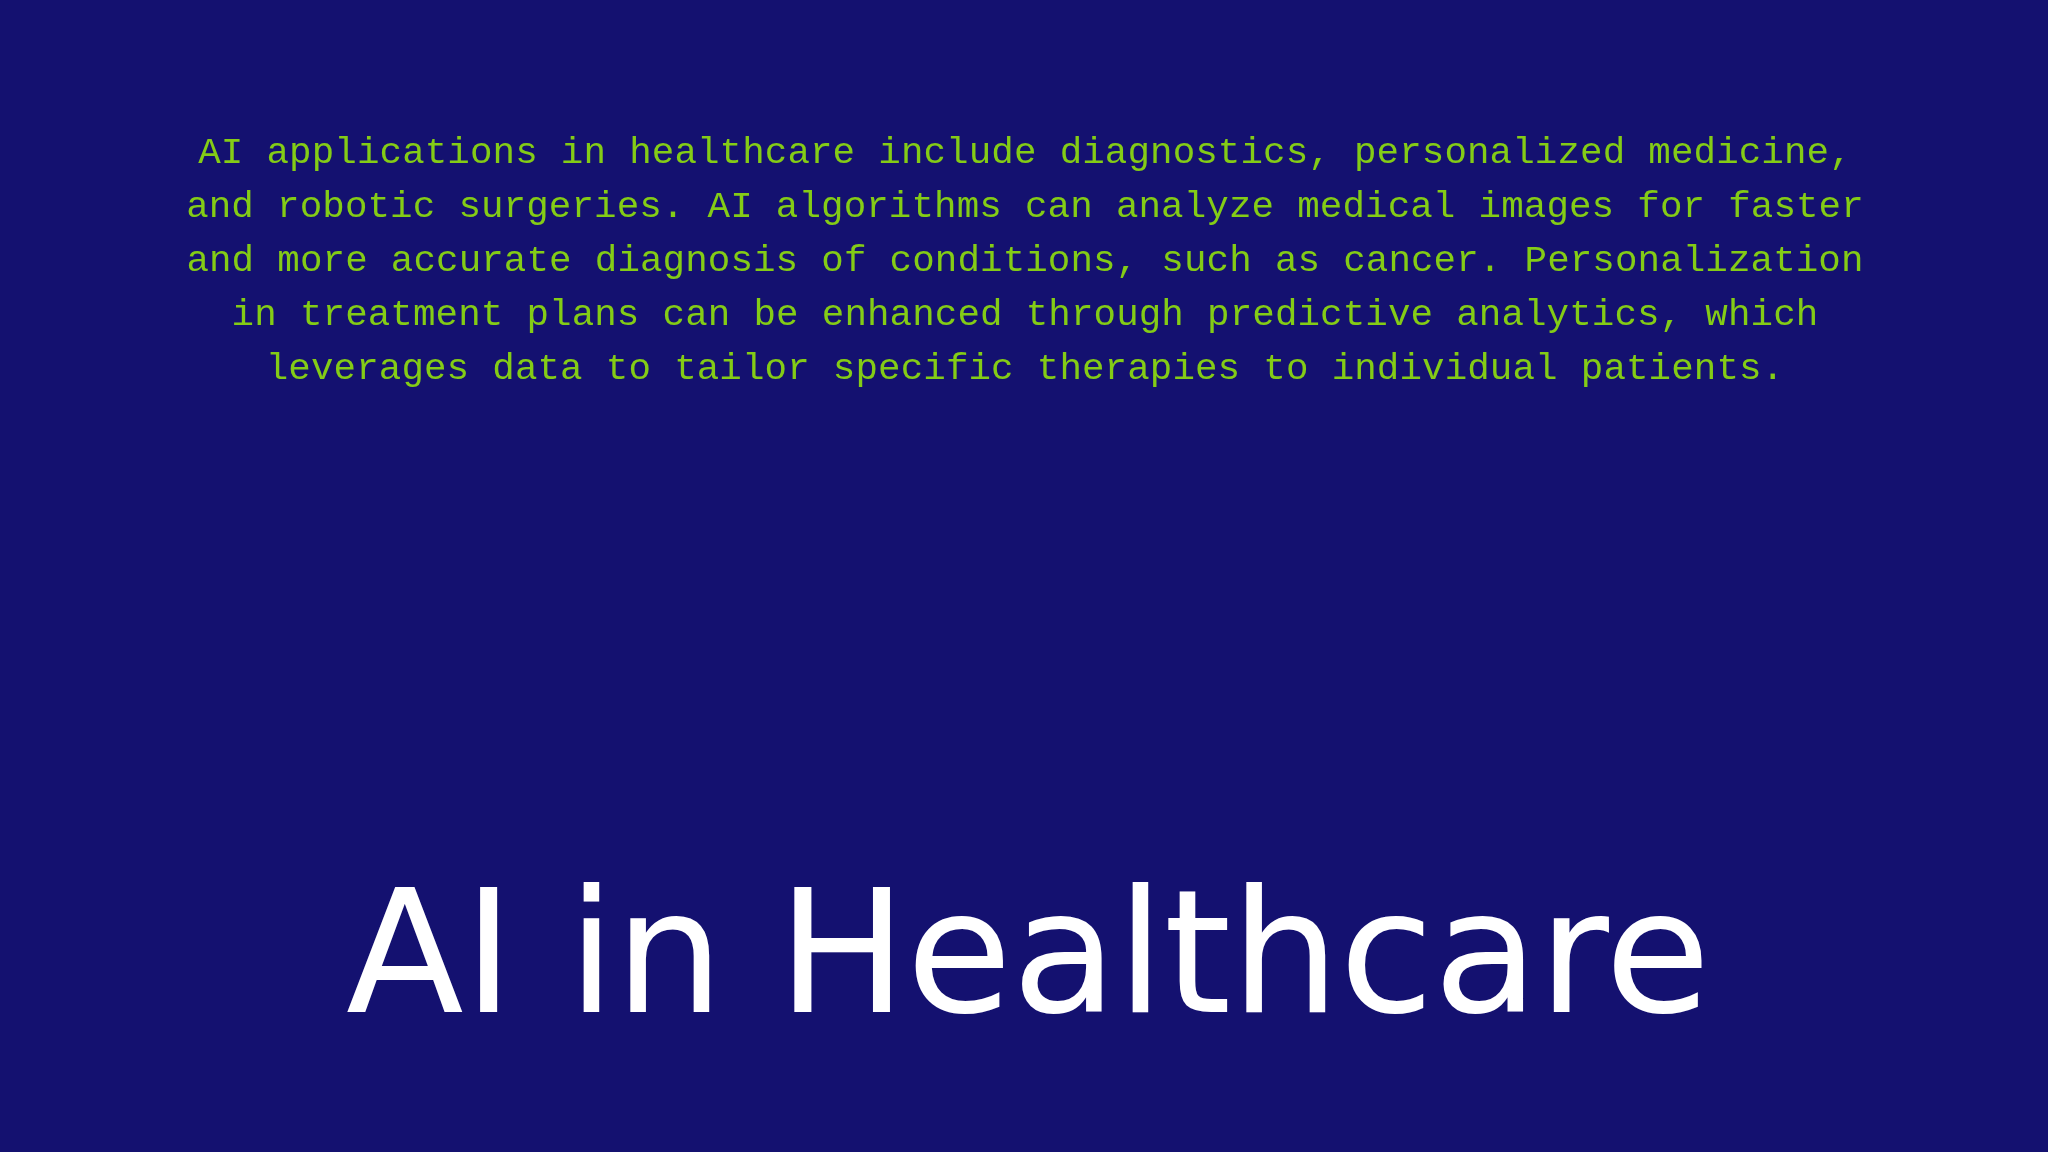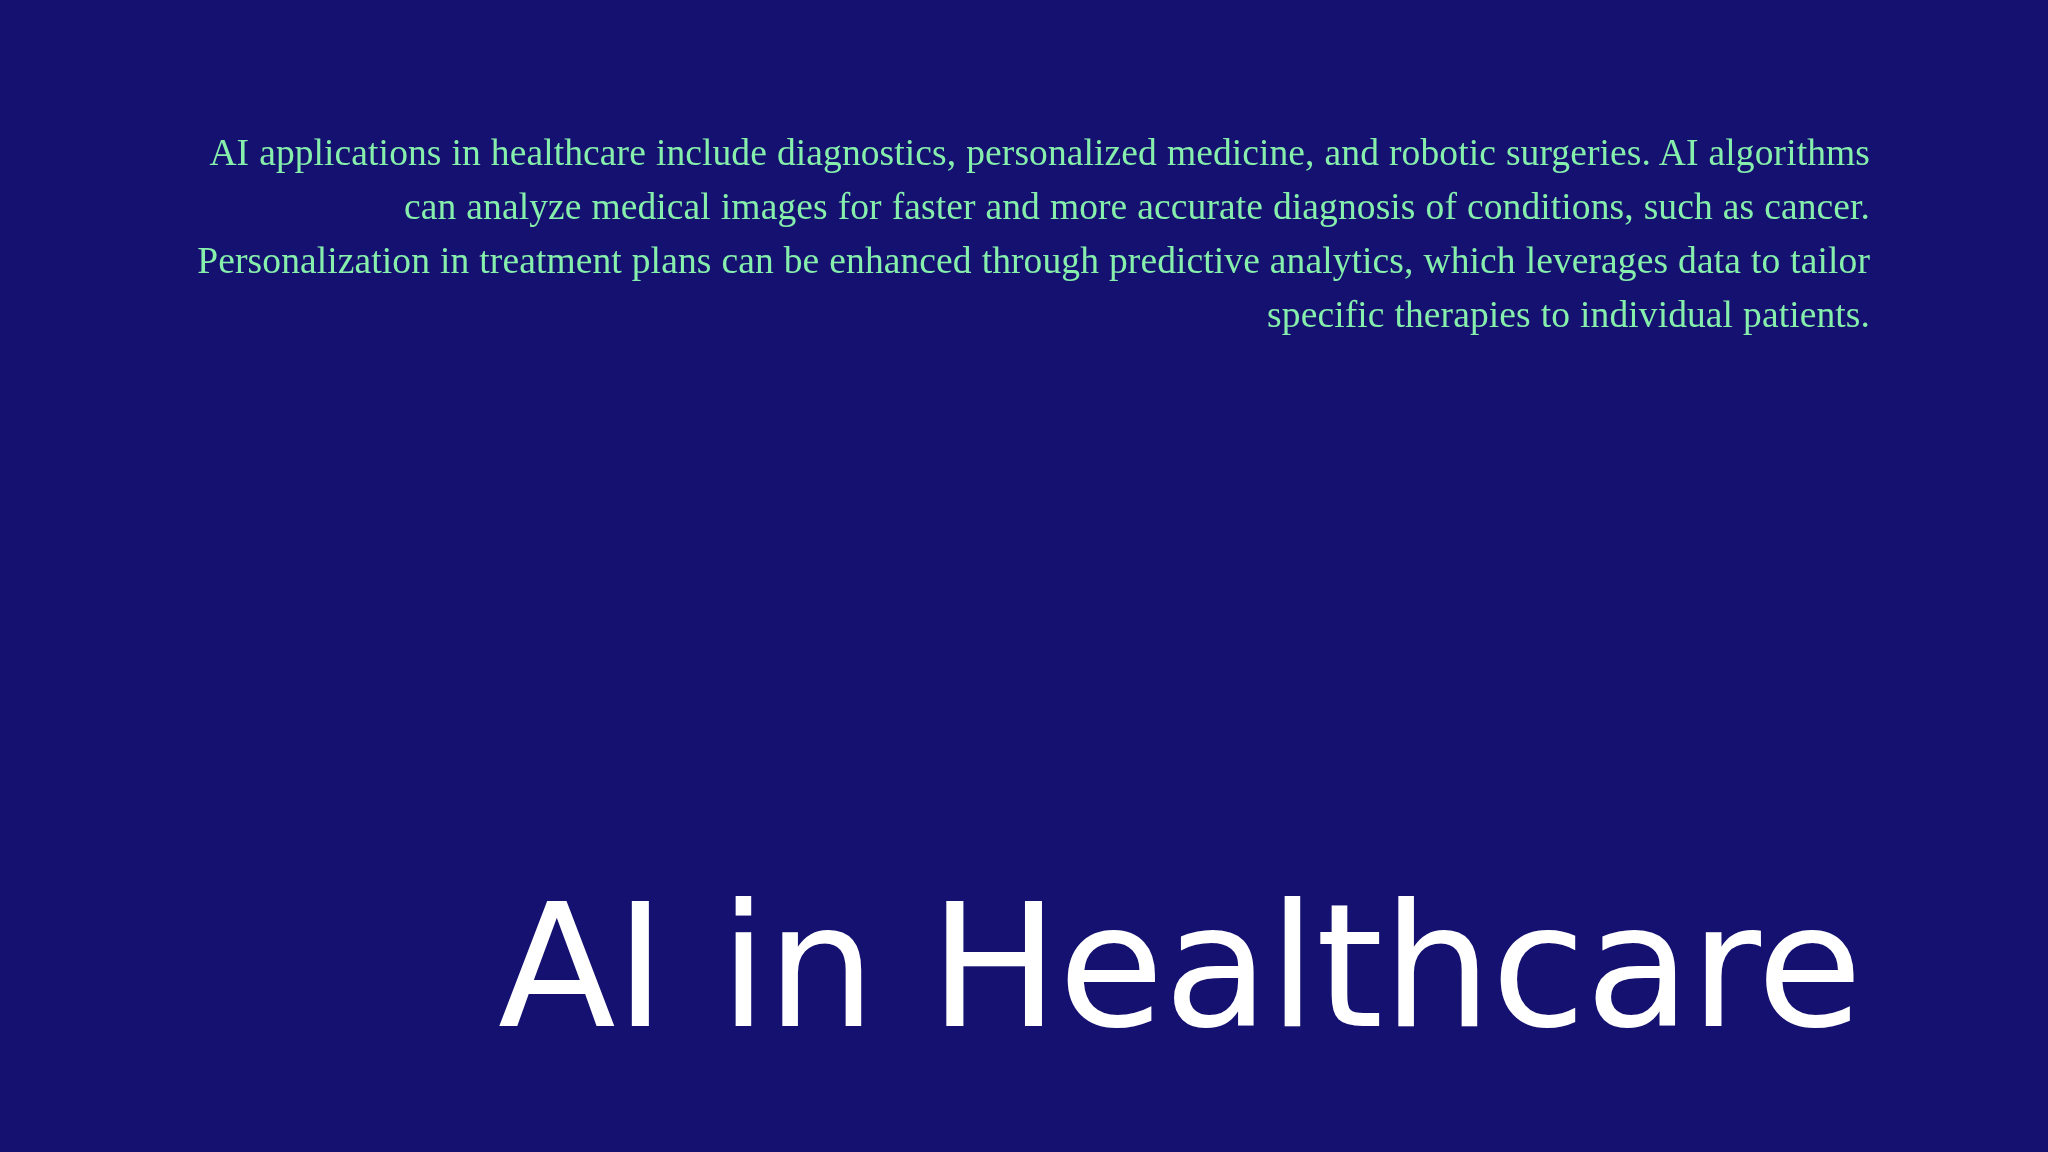--- a/index.html
+++ b/index.html
@@ -27,48 +27,48 @@
   
   .body-block {
     position: absolute;
     left: 180px;
     top: 126px;
     width: 1690px;
   }
 
   .body-paragraph {
     margin: 0;
-    color: #86efac;
-    font-family: Liberation Serif, serif;
+    color: #84cc16;
+    font-family: Liberation Mono, monospace;
     font-size: 37.5px;
     line-height: 54px;
     font-weight: 400;
     letter-spacing: 0.1px;
     word-spacing: 0.5px;
-    text-align: right;
+    text-align: center;
     white-space: normal;
   }
 
   
   .title-block {
     position: absolute;
     left: 178px;
     top: 862px;
     width: 1700px;
   }
 
   .slide-title {
-    margin: 16px;
+    margin: 2px;
     color: #ffffff;
     font-family: "DejaVu Sans", "Liberation Sans", sans-serif;
     font-size: 172px;
     line-height: 178px;
     font-weight: 400;
     letter-spacing: -0.5px;
-    text-align: right;
+    text-align: center;
     white-space: nowrap;
   }
 </style>
 </head>
 <body>
 
 <div class="slide">
 
   <div class="body-block">
     <p class="body-paragraph">AI applications in healthcare include diagnostics, personalized medicine, and robotic surgeries. AI algorithms can analyze medical images for faster and more accurate diagnosis of conditions, such as cancer. Personalization in treatment plans can be enhanced through predictive analytics, which leverages data to tailor specific therapies to individual patients.</p>

